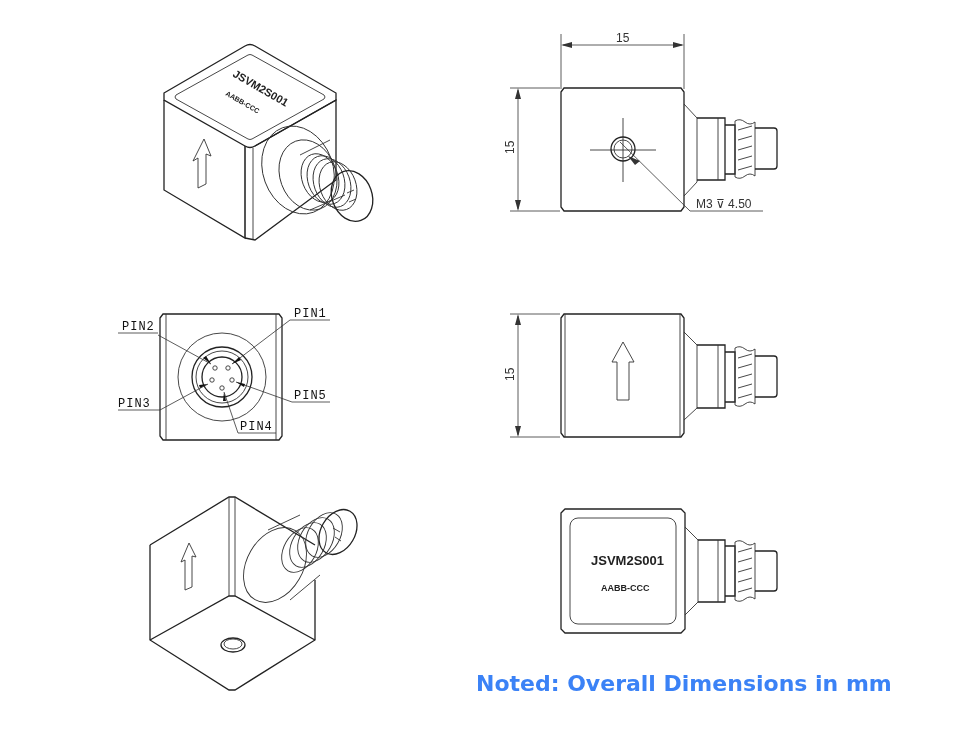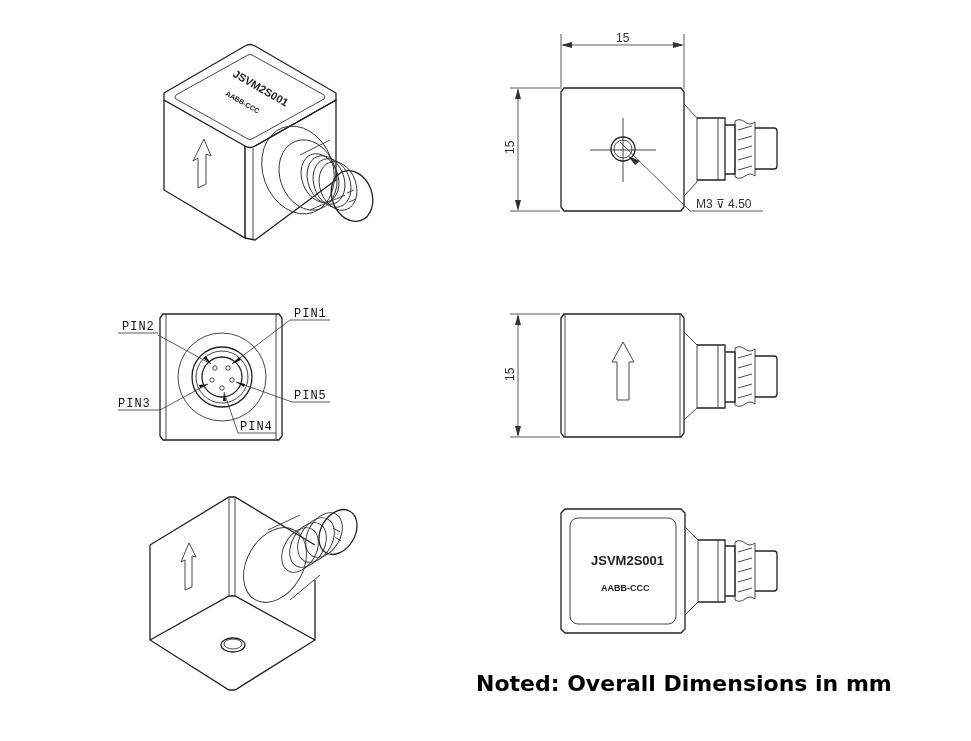--- a/index.html
+++ b/index.html
@@ -4,21 +4,21 @@
 <style>
   html, body { margin: 0; padding: 0; background: #ffffff; }
   body { width: 971px; height: 741px; position: relative; overflow: hidden; font-family: "Liberation Sans", sans-serif; }
   svg { position: absolute; left: 0; top: 0; }
   .ln { fill: none; stroke: #222; stroke-width: 1.3; }
   .thin { fill: none; stroke: #333; stroke-width: 0.9; }
   .dim { fill: none; stroke: #333; stroke-width: 0.8; }
   .dimtxt { font-family: "Liberation Sans", sans-serif; font-size: 12px; fill: #333; }
   .pintxt { font-family: "Liberation Mono", monospace; font-size: 12px; fill: #111; letter-spacing: 1px; }
   .label { font-family: "Liberation Sans", sans-serif; font-weight: bold; fill: #222; }
-  .note { position: absolute; left: 476px; top: 671px; font-family: "DejaVu Sans", sans-serif; font-weight: bold; font-size: 22px; color: #000000; white-space: nowrap; }
+  .note { position: absolute; left: 476px; top: 671px; font-family: "DejaVu Sans", sans-serif; font-weight: bold; font-size: 22px; color: #3b82f6; white-space: nowrap; }
 </style>
 </head>
 <body>
 
 <svg width="971" height="741" viewBox="0 0 971 741">
 
   <g>
 
     <path class="ln" d="M164,93 L245,46 Q250,43 255,46 L336,93 L336,100 L255,146 Q250,149 245,146 L164,100 Z"></path>
     <path class="thin" d="M176,95 L248,55 Q250,54 252,55 L324,95 Q326,97 324,99 L252,139 Q250,140 248,139 L176,99 Q174,97 176,95 Z"></path>

